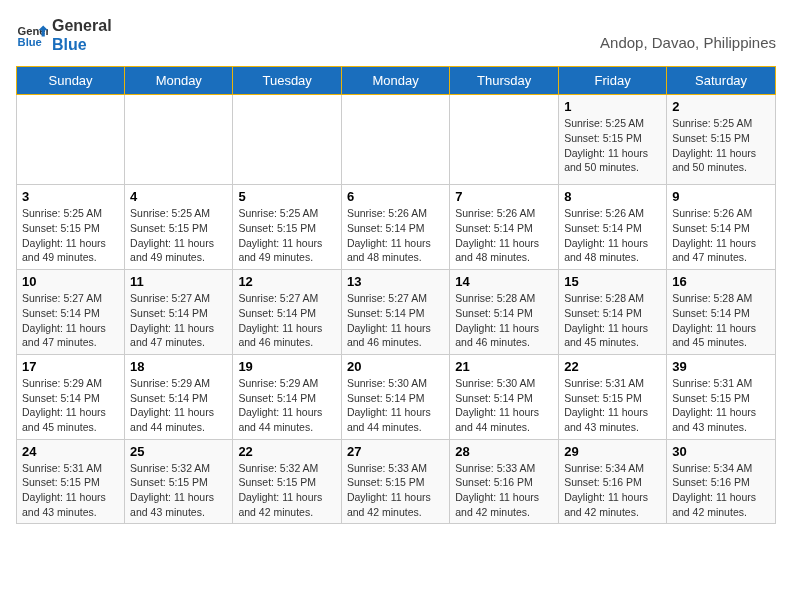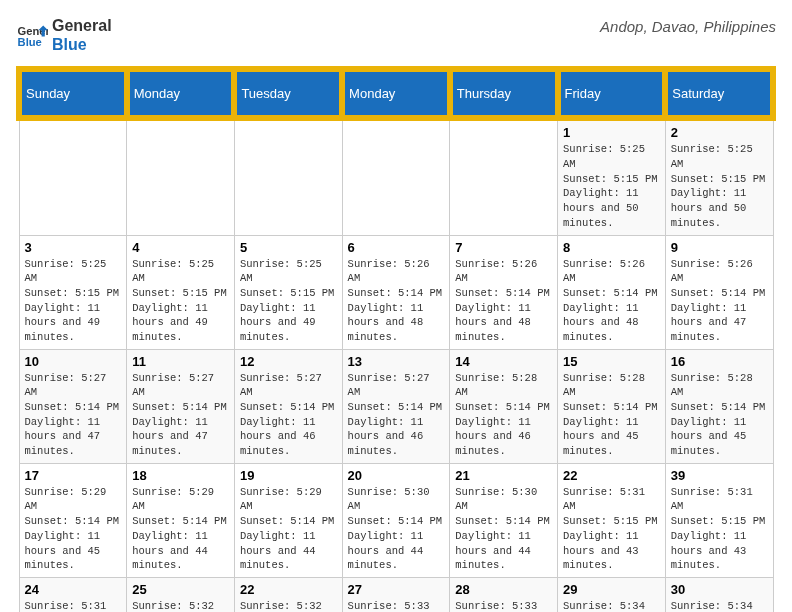--- a/index.html
+++ b/index.html
@@ -27,36 +27,35 @@
     }
     .title-block { text-align: right; }
     .month-title {
       font-size: 36px;
       font-weight: normal;
       color: #333;
     }
     .subtitle {
       font-size: 15px;
       color: #555;
-      margin-top: 2px;
-      font-style: italic;
+      margin-top: 18px;
     }
     table {
       width: 100%;
       border-collapse: collapse;
       font-size: 11px;
     }
     thead th {
       background: #1a6ebd;
       color: #fff;
-      padding: 14px 4px;
-      text-align: left;
+      padding: 6px 4px;
+      text-align: center;
       font-size: 13px;
       font-weight: normal;
-      border: 6px solid #eab308;
+      border: 1px solid #eab308;
     }
     td {
       border: 1px solid #ccc;
       padding: 4px 5px;
       vertical-align: top;
       width: 113px;
       min-height: 80px;
       background: #fff;
     }
     tr:nth-child(odd) td { background: #f9f9f9; }
@@ -64,21 +63,20 @@
     .day-num {
       font-weight: bold;
       font-size: 13px;
       display: block;
       margin-bottom: 2px;
     }
     .cell-text {
       font-size: 10.5px;
       color: #333;
       line-height: 1.4;
-      font-family: Liberation Mono, monospace;
     }
     .empty-cell { background: #fff !important; }
     tr:first-child td { min-height: 90px; height: 90px; }
   </style>
 </head>
 <body>
 
 <div class="header">
   <div class="logo">
     <svg class="logo-icon" viewBox="0 0 40 40">

